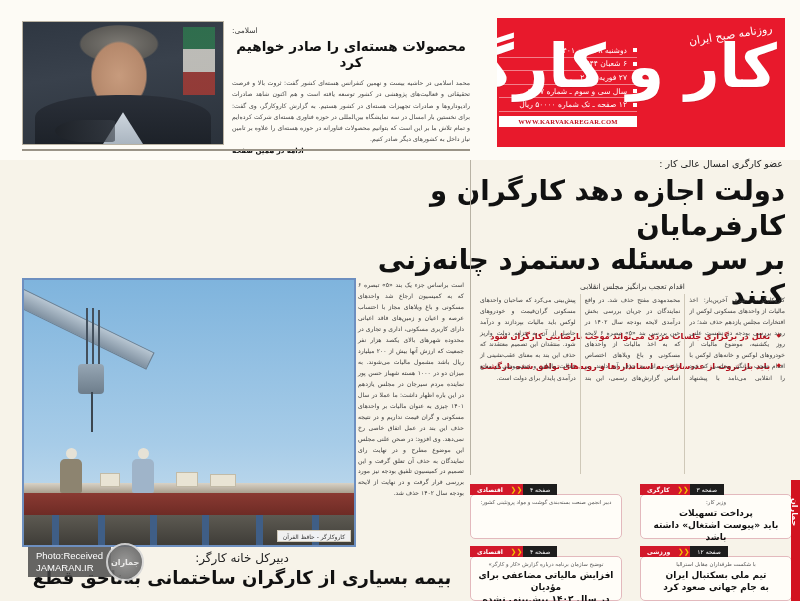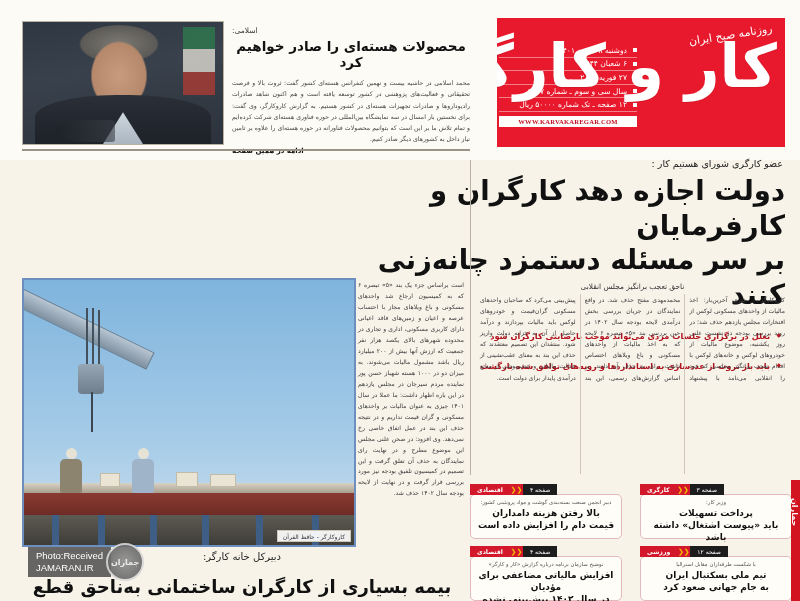--- a/index.html
+++ b/index.html
@@ -199,21 +199,21 @@
   }
   .tagbox .k{font-size:5.4px;color:#555;text-align:center;margin-bottom:2px;}
   .tagbox .h{font-size:9px;font-weight:bold;color:#111;text-align:center;line-height:1.35;}
   .bx-tl{left:0;top:0;}
   .bx-tr{left:170px;top:0;}
   .bx-bl{left:0;top:62px;}
   .bx-br{left:170px;top:62px;}
 
   
   .botlead{position:absolute;left:22px;top:551px;width:440px;text-align:center;}
-  .botlead .k{font-size:10px;color:#222;margin-bottom:14px;}
+  .botlead .k{font-size:12px;color:#222;margin-bottom:2px;}
   .botlead h2{margin:0;font-size:18px;font-weight:bold;color:#111;line-height:1.2;}
 
   
   .wm{position:absolute;left:28px;top:543px;display:flex;align-items:center;}
   .wm .logo{
     width:34px;height:34px;border-radius:50%;
     background:radial-gradient(circle at 50% 50%,#8f8f8f 0%,#6f6f6f 60%,#555 100%);
     border:2px solid #d8d8d8;opacity:.9;
     display:flex;align-items:center;justify-content:center;
     color:#e9e9e9;font-size:8px;font-weight:bold;
@@ -265,21 +265,21 @@
         <div class="dline">۶ شعبان ۱۴۴۴</div>
         <div class="dline">۲۷ فوریه ۲۰۲۳</div>
         <div class="dline">سال سی و سوم ـ شماره ۹۱۳۷</div>
         <div class="dline">۱۲ صفحه ـ تک شماره ۵۰۰۰۰ ریال</div>
         <div class="mh-url">WWW.KARVAKAREGAR.COM</div>
       </div>
     </div>
   </div>
 
   <div class="lead">
-    <div class="lead-kicker">عضو کارگری شورای هستیم کار :</div>
+    <div class="lead-kicker">عضو کارگری امسال عالی کار :</div>
     <h1>
       <span>دولت اجازه دهد کارگران و کارفرمایان</span><br>
       <span>بر سر مسئله دستمزد چانه‌زنی کنند</span>
     </h1>
     <ul class="bullets">
       <li>تعلل در برگزاری جلسات مزدی می‌تواند موجب نارضایتی کارگران شود</li>
       <li>باید باز ثروت از عددسازی به استانداردها و رویه‌های توافق شده بازگشت</li>
     </ul>
   </div>
 
@@ -312,21 +312,21 @@
     </div>
     <div class="block" style="left:152px;bottom:58px;width:20px;height:13px;"></div>
     <div class="block" style="left:186px;bottom:58px;width:24px;height:11px;"></div>
     <div class="block" style="left:76px;bottom:58px;width:18px;height:12px;"></div>
     <div class="photo-caption">کاروکارگر - حافظ القرآن</div>
   </div>
 
   <div class="left-col">است براساس جزء یک بند «۵» تبصره ۶ که به کمیسیون ارجاع شد واحدهای مسکونی و باغ ویلاهای مجاز با احتساب عرصه و اعیان و زمین‌های فاقد اعیانی دارای کاربری مسکونی، اداری و تجاری در محدوده شهرهای بالای یکصد هزار نفر جمعیت که ارزش آنها بیش از ۲۰۰ میلیارد ریال باشد مشمول مالیات می‌شوند. به میزان دو در ۱۰۰۰ هسته شهباز حسن پور نماینده مردم سیرجان در مجلس یازدهم در این باره اظهار داشت: ما عملا در سال ۱۴۰۱ چیزی به عنوان مالیات بر واحدهای مسکونی و گران قیمت نداریم و در نتیجه حذف این بند در عمل اتفاق خاصی رخ نمی‌دهد. وی افزود: در صحن علنی مجلس این موضوع مطرح و در نهایت رای نمایندگان به حذف آن تعلق گرفت و این تصمیم در کمیسیون تلفیق بودجه نیز مورد بررسی قرار گرفت و در نهایت از لایحه بودجه سال ۱۴۰۲ حذف شد.</div>
 
   <div class="midart">
-    <div class="kicker2">ناحق تعجب برانگیز مجلس انقلابی</div>
+    <div class="kicker2">اقدام تعجب برانگیز مجلس انقلابی</div>
     <div class="cols">کاروکارگر - خبری آخرین‌بار: اخذ مالیات از واحدهای مسکونی لوکس از افتخارات مجلس یازدهم حذف شد؛ در روند بررسی بودجه در نشست علنی روز یکشنبه، موضوع مالیات از خودروهای لوکس و خانه‌های لوکس با اقدام تعجب برانگیز مجلسی که خود را انقلابی می‌نامد با پیشنهاد محمدمهدی مفتح حذف شد. در واقع نمایندگان در جریان بررسی بخش درآمدی لایحه بودجه سال ۱۴۰۲ در حین بررسی بند «۵» تبصره ۶ لایحه که به اخذ مالیات از واحدهای مسکونی و باغ ویلاهای اختصاص داشت، رای به حذف آن دادند. بر اساس گزارش‌های رسمی، این بند پیش‌بینی می‌کرد که صاحبان واحدهای مسکونی گران‌قیمت و خودروهای لوکس باید مالیات بپردازند و درآمد حاصل از آن به خزانه دولت واریز شود. منتقدان این تصمیم معتقدند که حذف این بند به معنای عقب‌نشینی از عدالت مالیاتی و چشم‌پوشی از منابع درآمدی پایدار برای دولت است.</div>
   </div>
 
   <div class="boxwrap">
 
     <div class="tagbox bx-tr">
       <div class="tagbar">
         <div class="pg">صفحه ۳</div>
         <div class="chev">❮❮</div>
         <div class="cat">کارگری</div>
@@ -341,24 +341,20 @@
     </div>
 
     <div class="tagbox bx-tl">
       <div class="tagbar">
         <div class="pg">صفحه ۴</div>
         <div class="chev">❮❮</div>
         <div class="cat">اقتصادی</div>
       </div>
       <div class="card">
         <div class="k">دبیر انجمن صنعت بسته‌بندی گوشت و مواد پروتئینی کشور:</div>
-        <div class="h">
-          <span>بالا رفتن هزینه دامداران</span><br>
-          <span>قیمت دام را افزایش داده است</span>
-        </div>
       </div>
     </div>
 
     <div class="tagbox bx-br">
       <div class="tagbar">
         <div class="pg">صفحه ۱۲</div>
         <div class="chev">❮❮</div>
         <div class="cat">ورزشی</div>
       </div>
       <div class="card">

